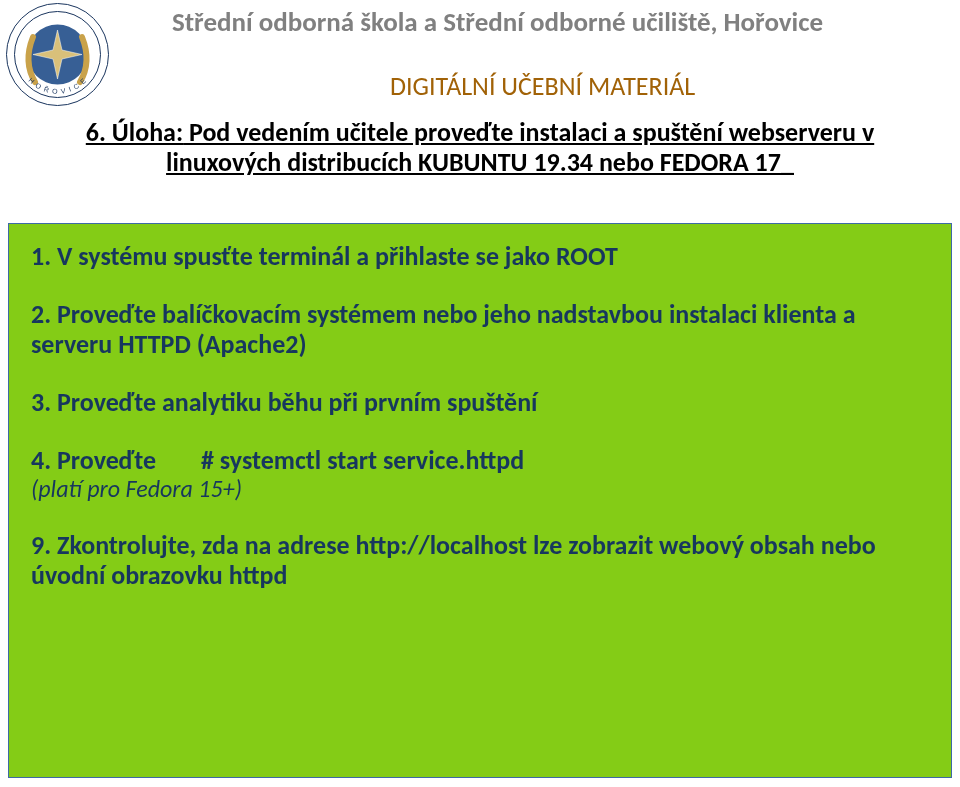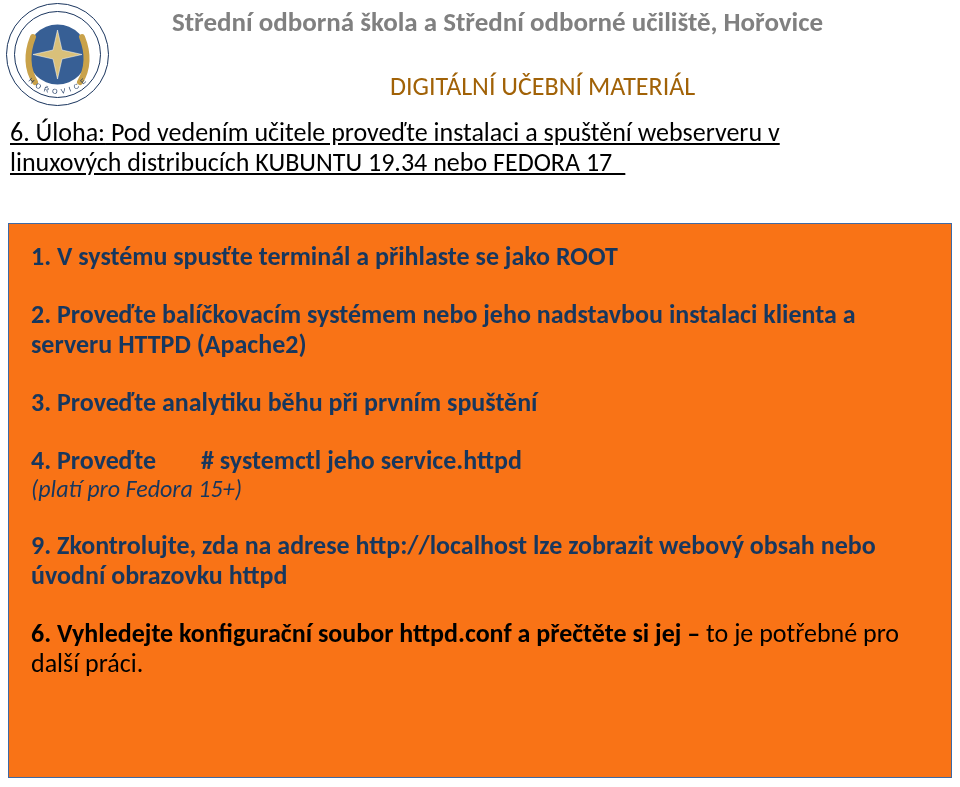--- a/index.html
+++ b/index.html
@@ -40,35 +40,36 @@
     top: 70px;
     font-size: 26px;
     color: #a16207;
   }
   .task-heading {
     position: absolute;
     left: 10px;
     top: 118px;
     width: 940px;
     font-size: 26px;
-    font-weight: normal;
+    font-weight: bold;
     color: #000000;
     line-height: 1.15;
+    text-align: center;
   }
   .task-heading .underline {
     text-decoration: underline;
   }
   .content-box {
     position: absolute;
     left: 8px;
     top: 223px;
     width: 944px;
     height: 555px;
     border: 1px solid #3e6aa5;
-    background: #f97316;
+    background: #84cc16;
     box-sizing: border-box;
     padding: 18px 30px 0 22px;
   }
   .step {
     font-size: 26px;
     font-weight: bold;
     color: #17375e;
     line-height: 1.15;
     margin-bottom: 28px;
   }
@@ -143,29 +144,26 @@
     <div class="step">1. V systému spusťte terminál a přihlaste se jako ROOT</div>
 
     <div class="step">2. Proveďte balíčkovacím systémem nebo jeho nadstavbou instalaci klienta a serveru HTTPD (Apache2)</div>
 
     <div class="step">3. Proveďte analytiku běhu při prvním spuštění</div>
 
     <div class="step4-block">
       <div class="step4-table">
         <div class="s4row">
           <div class="s4c1">4. Proveďte</div>
-          <div class="s4c2"># systemctl jeho service.httpd</div>
+          <div class="s4c2"># systemctl start service.httpd</div>
         </div>
         <div class="s4row">
           <div class="s4c1"></div>
         </div>
       </div>
       <div class="fedora-line">(platí pro Fedora 15+)</div>
     </div>
 
     <div class="step">9. Zkontrolujte, zda na adrese http://localhost  lze zobrazit webový obsah nebo úvodní obrazovku httpd</div>
 
-    <div class="bottom-step">
-      <span>6. Vyhledejte konfigurační soubor httpd.conf a přečtěte si jej – </span><span class="non-bold">to je potřebné pro další práci.</span>
-    </div>
 
   </div>
 </div>
 
 </body></html>

